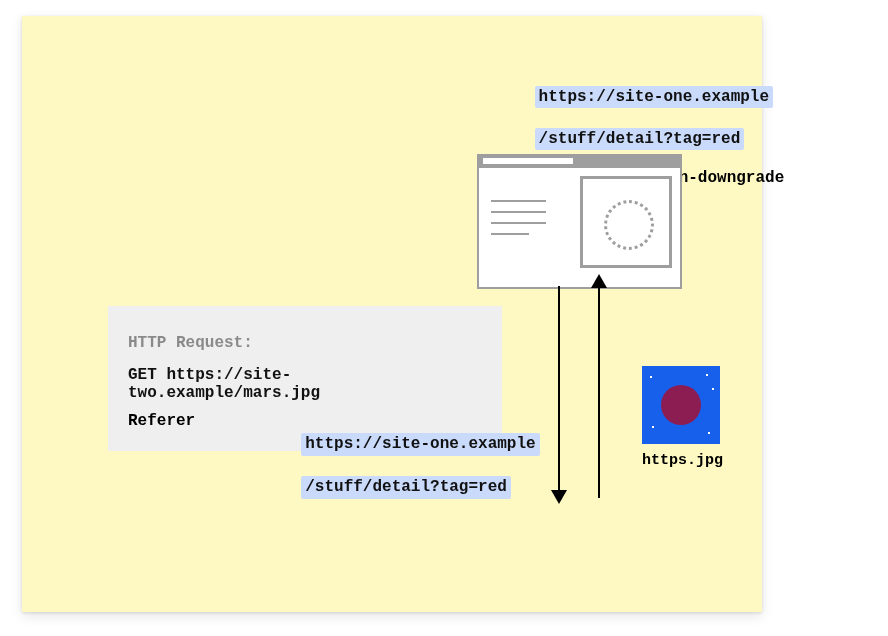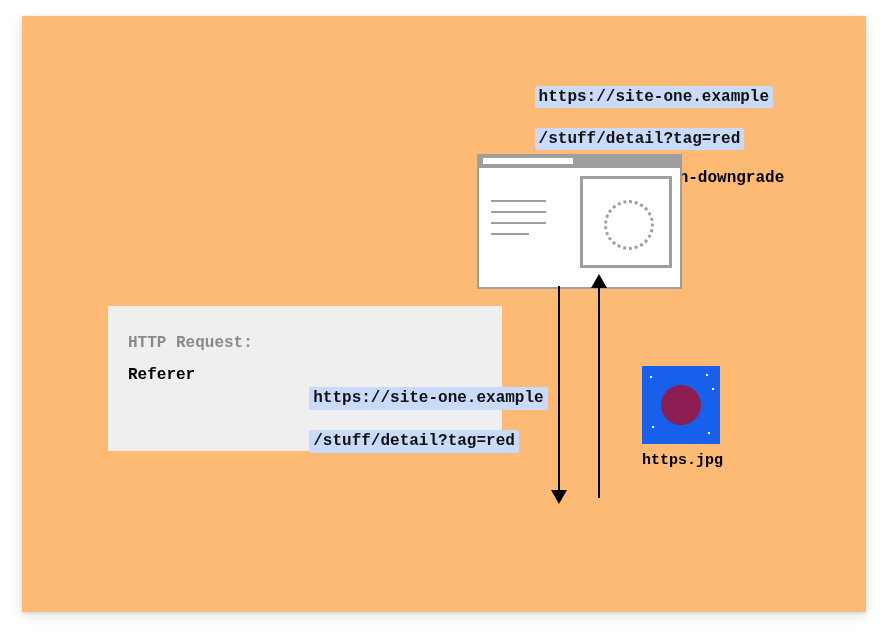--- a/index.html
+++ b/index.html
@@ -1,17 +1,17 @@
 <!DOCTYPE html>
 <html><head>
 <meta charset="utf-8">
 <style>
   html,body{margin:0;padding:0;width:888px;height:636px;background:#fff;font-family:-apple-system,BlinkMacSystemFont,"Segoe UI",Roboto,Arial,sans-serif;}
   .stage{position:relative;width:888px;height:636px;}
-  .card{position:absolute;left:22px;top:16px;width:844px;height:596px;background:#fdba74;box-shadow:0 1px 3px rgba(0,0,0,0.12),0 4px 12px rgba(0,0,0,0.10);}
+  .card{position:absolute;left:22px;top:16px;width:740px;height:596px;background:#fef9c3;box-shadow:0 1px 3px rgba(0,0,0,0.12),0 4px 12px rgba(0,0,0,0.10);}
 
   .hl{background:#c9dafb;padding:1px 4px;border-radius:2px;display:inline-block;color:#111;}
 
   
   .top-url{position:absolute;left:455px;top:50px;font-family:"Courier New",monospace;font-weight:bold;font-size:16px;line-height:1.25;white-space:pre;}
   .policy{position:absolute;left:455px;top:95px;font-family:"Courier New",monospace;font-weight:bold;font-size:16px;line-height:1.2;white-space:pre;}
 
   
   .browser{position:absolute;left:455px;top:138px;width:205px;height:135px;}
   .bw-top{height:14px;background:#9e9e9e;}
@@ -21,21 +21,21 @@
   .bw-lines span{display:block;width:55px;height:2px;background:#9e9e9e;margin-bottom:9px;}
   .bw-lines span:nth-child(4){width:38px;}
   .bw-thumb{position:absolute;right:8px;top:8px;width:86px;height:86px;background:#fff;border:3px solid #9e9e9e;}
   .bw-thumb .ring{position:absolute;left:50%;top:50%;width:44px;height:44px;margin:-22px 0 0 -22px;border:3px dotted #9e9e9e;border-radius:50%;}
 
   
   .req{position:absolute;left:86px;top:290px;width:394px;height:145px;background:#efefef;padding:28px 20px 18px 20px;box-sizing:border-box;font-family:"Courier New",monospace;font-size:16px;font-weight:bold;}
   .req h{display:block;color:#8a8a8a;font-family:inherit;font-size:16px;margin:0 0 14px 0;font-weight:bold;}
   .req-line{color:#111;margin-bottom:10px;}
   .ref-row{display:flex;align-items:flex-start;}
-  .ref-row .lbl{margin-right:18px;font-family:Liberation Mono, monospace;}
+  .ref-row .lbl{margin-right:10px;font-family:Liberation Mono, monospace;}
   .ref-row .val{white-space:pre;line-height:1.3;}
 
   
   .mars{position:absolute;left:620px;top:350px;width:78px;height:78px;background:#1760ec;}
   .mars .planet{position:absolute;left:50%;top:50%;width:40px;height:40px;margin:-20px 0 0 -20px;background:#8c1d52;border-radius:50%;}
   .mars .dot{position:absolute;width:2px;height:2px;background:#fff;}
   .mars-label{position:absolute;left:620px;top:436px;width:78px;text-align:center;font-family:"Courier New",monospace;font-weight:bold;font-size:15px;}
 
   
   .arrow-down{position:absolute;left:536px;top:270px;width:2px;height:208px;background:#000;}
@@ -71,20 +71,21 @@
             <span></span>
         </div>
         <div class="bw-thumb">
           <div class="ring"></div>
         </div>
       </div>
     </div>
 
     <div class="req">
       <h>HTTP Request:</h>
+      <div class="req-line">GET https://site-two.example/mars.jpg</div>
       <div class="ref-row">
         <div class="lbl">Referer</div>
         <div class="val">
           <span class="hl">https://site-one.example</span><br>
           <span class="hl">/stuff/detail?tag=red</span>
         </div>
       </div>
     </div>
 
     <div class="mars">

